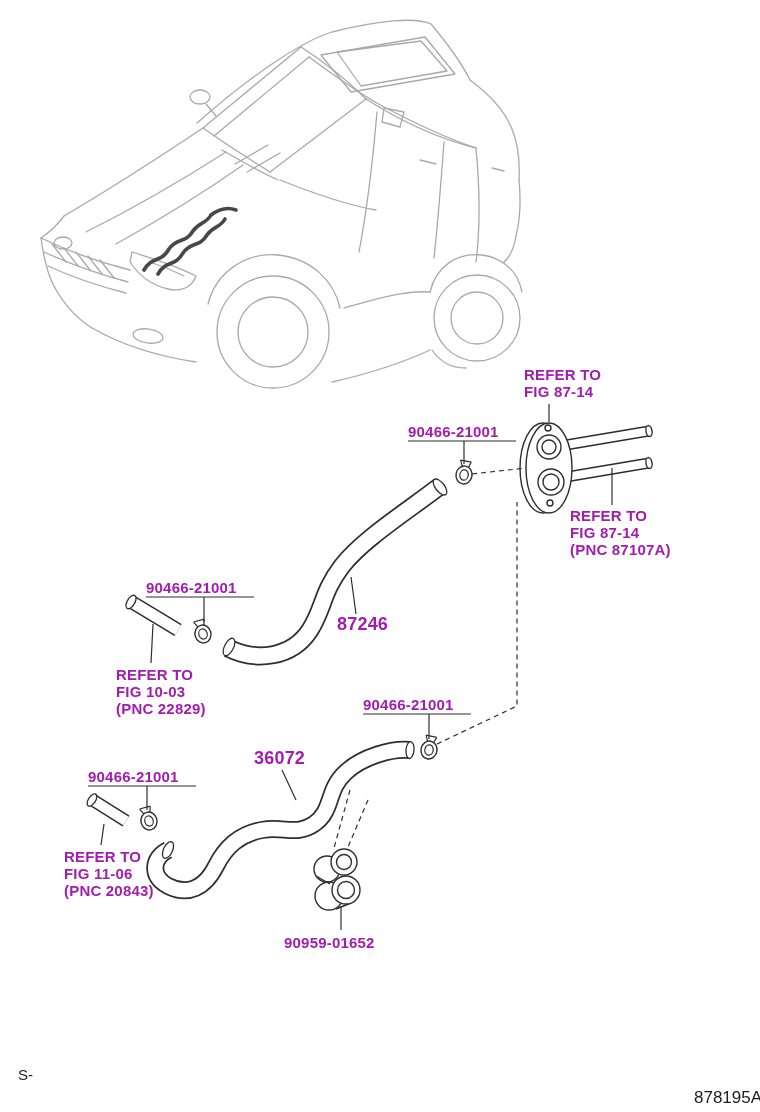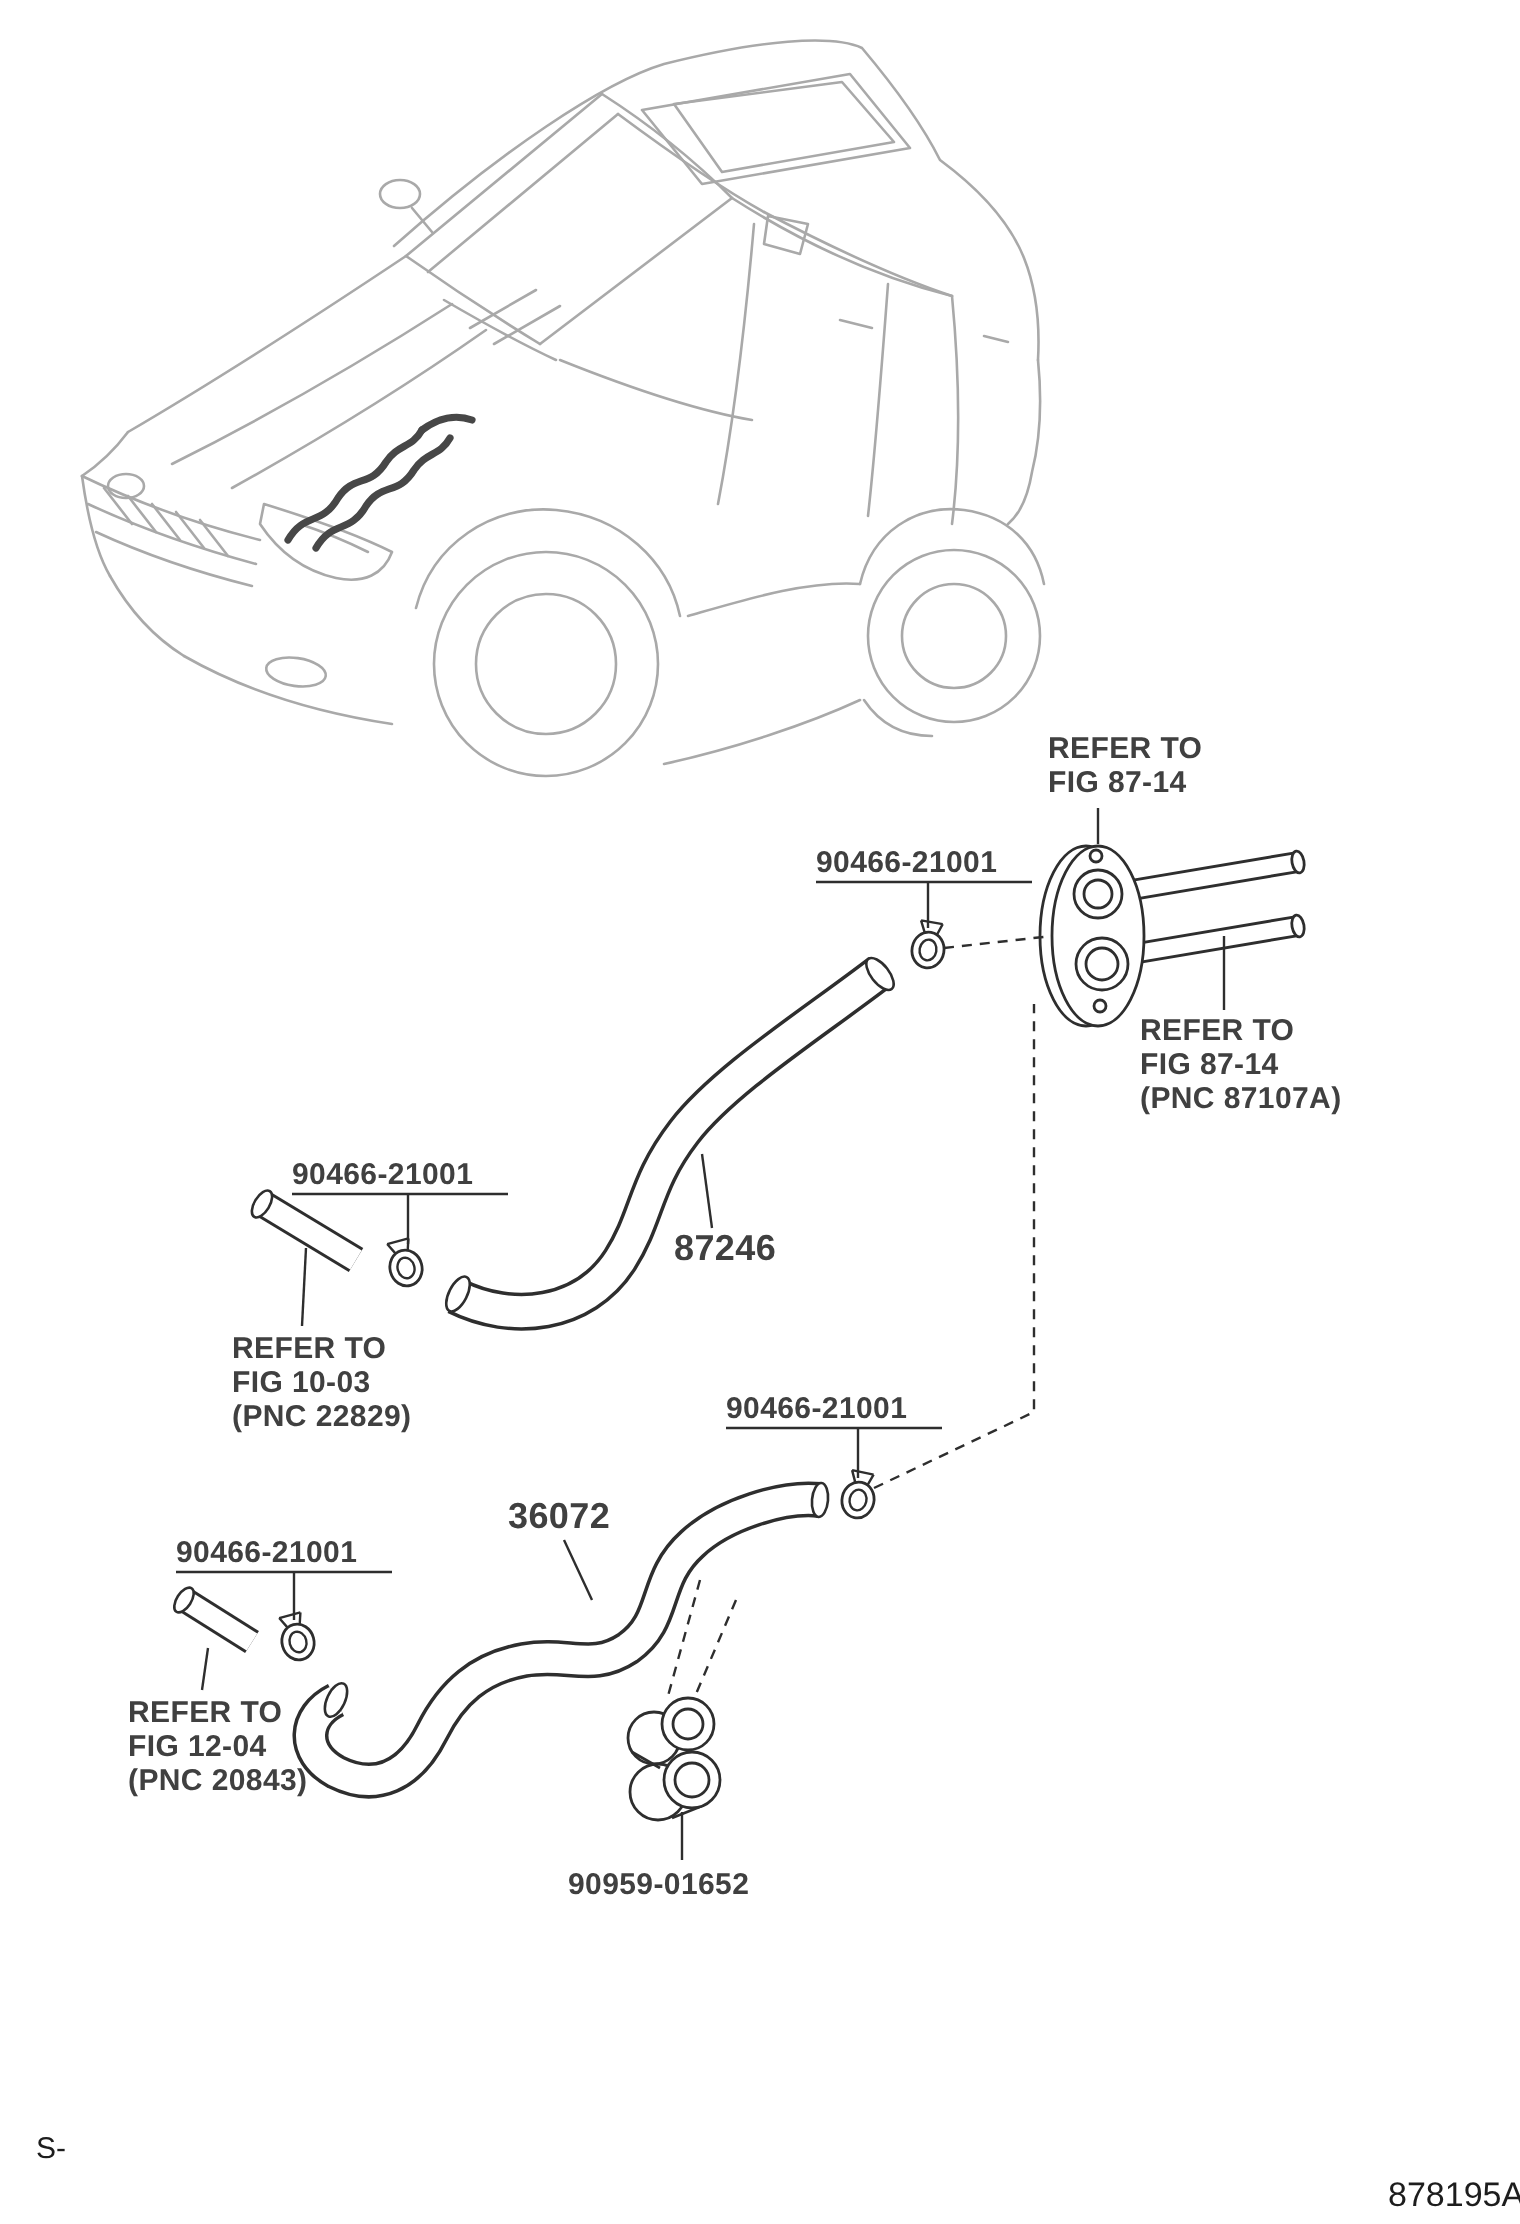--- a/index.html
+++ b/index.html
@@ -4,21 +4,21 @@
 <style>
   * { margin:0; padding:0; box-sizing:border-box; }
   html,body { background:#ffffff; }
   body {
     width:760px; height:1112px; position:relative; overflow:hidden;
     font-family:"Liberation Sans", sans-serif;
   }
   .stage { position:absolute; left:0; top:0; width:760px; height:1112px; background:#fff; }
   svg.art { position:absolute; left:0; top:0; }
   .callout {
-    position:absolute; color:#404040; font-weight:700; font-size:15px;
+    position:absolute; color:#a21caf; font-weight:700; font-size:15px;
     line-height:17px; letter-spacing:.2px; white-space:nowrap;
   }
   .callout .line { font-weight:700; }
   .part-lg { font-size:18px; }
   .footer-code { position:absolute; color:#1d1d1d; font-size:15px; font-weight:400; }
   .footer-code.small { font-size:17px; }
 </style>
 </head>
 <body>
 
@@ -204,21 +204,21 @@
   </div>
 
   <div class="callout" style="left:363px; top:696px">90466-21001</div>
 
   <div class="callout part-lg" style="left:254px; top:750px">36072</div>
 
   <div class="callout" style="left:88px; top:768px">90466-21001</div>
 
   <div class="callout" style="left:64px; top:848px">
     <div class="line">REFER TO</div>
-    <div class="line">FIG 12-04</div>
+    <div class="line">FIG 11-06</div>
     <div class="line">(PNC 20843)</div>
   </div>
 
   <div class="callout" style="left:284px; top:934px">90959-01652</div>
 
   <div class="footer-code" style="left:18px; top:1066px">S-</div>
   <div class="footer-code small" style="left:694px; top:1088px">878195A</div>
 
 </div>
 

